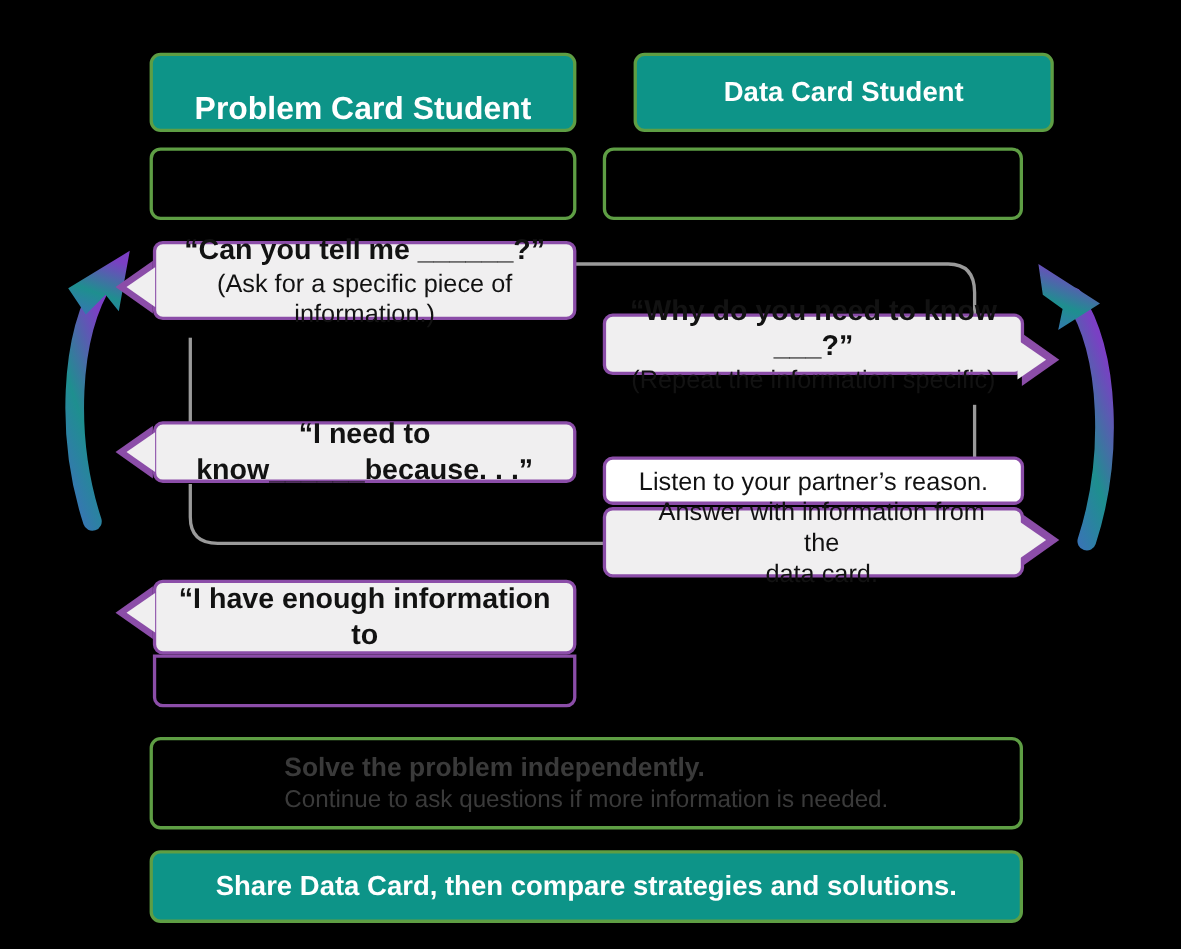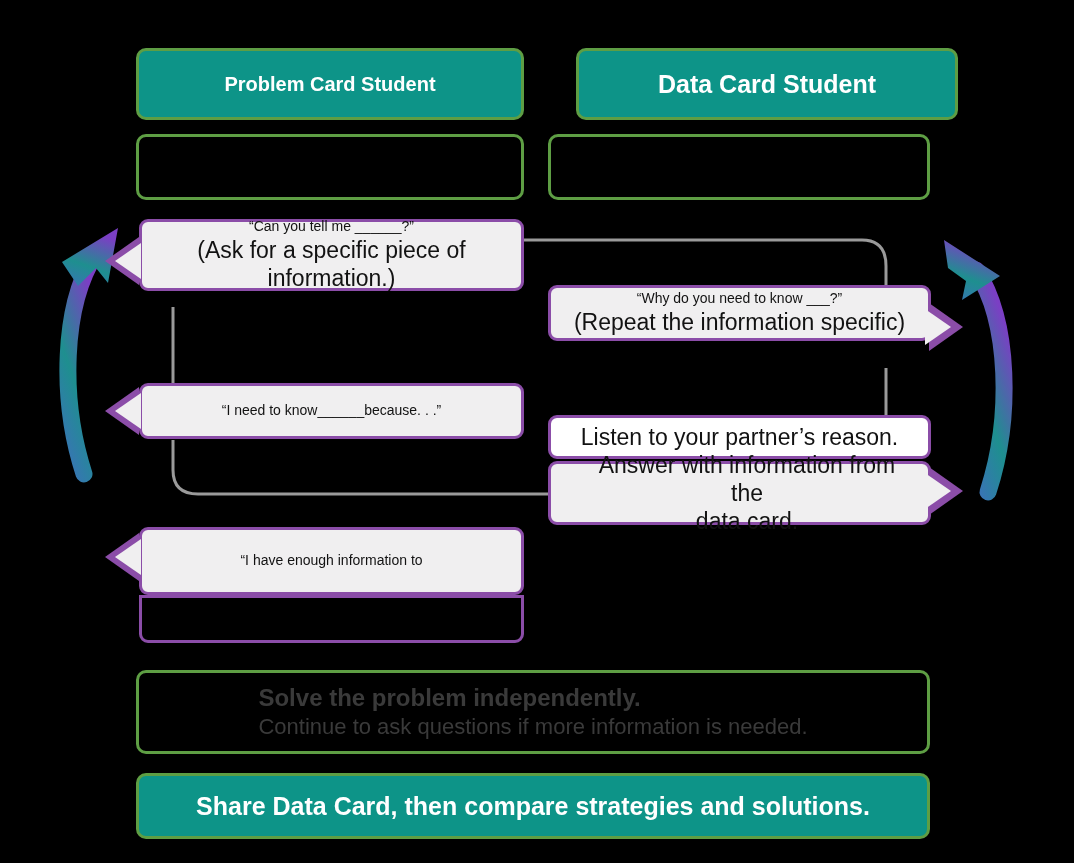--- a/index.html
+++ b/index.html
@@ -66,21 +66,21 @@
     align-items: center;
     justify-content: center;
     text-align: center;
     color: #121212;
     padding: 6px 14px;
     line-height: 1.22;
     z-index: 4;
   }
   .bubble.white { background: #FFFFFF; }
 
-  .b-strong { font-weight: normal; font-size: 14px; display: block; }
+  .b-strong { font-weight: bold; font-size: 26px; display: block; }
   .b-normal { font-weight: normal; font-size: 23px; display: block; }
 
   
   .tail {
     position: absolute;
     width: 0;
     height: 0;
     z-index: 3;
   }
   
@@ -164,21 +164,21 @@
       <polygon points="62,262 118,228 108,283 96,268 78,286" fill="url(#gradLeft)"></polygon>
     </g>
 
     <g>
       <path d="M 988 492
                C 1012 418, 1010 322, 976 270" fill="none" stroke="url(#gradRight)" stroke-width="17" stroke-linecap="round"></path>
       <polygon points="944,240 1000,276 962,300 966,281 948,268" fill="url(#gradRight)"></polygon>
     </g>
   </svg>
 
-  <div class="pill" style="left:136px; top:48px; width:388px; height:72px; font-size:20px;">
+  <div class="pill" style="left:136px; top:48px; width:388px; height:72px; font-size:29px;align-items:flex-end;">
     <span>Problem Card Student</span>
   </div>
 
   <div class="pill" style="left:576px; top:48px; width:382px; height:72px; font-size:25px;">
     <span>Data Card Student</span>
   </div>
 
   <div class="outline-box" style="left:136px; top:134px; width:388px; height:66px;"></div>
 
   <div class="outline-box" style="left:548px; top:134px; width:382px; height:66px;"></div>

